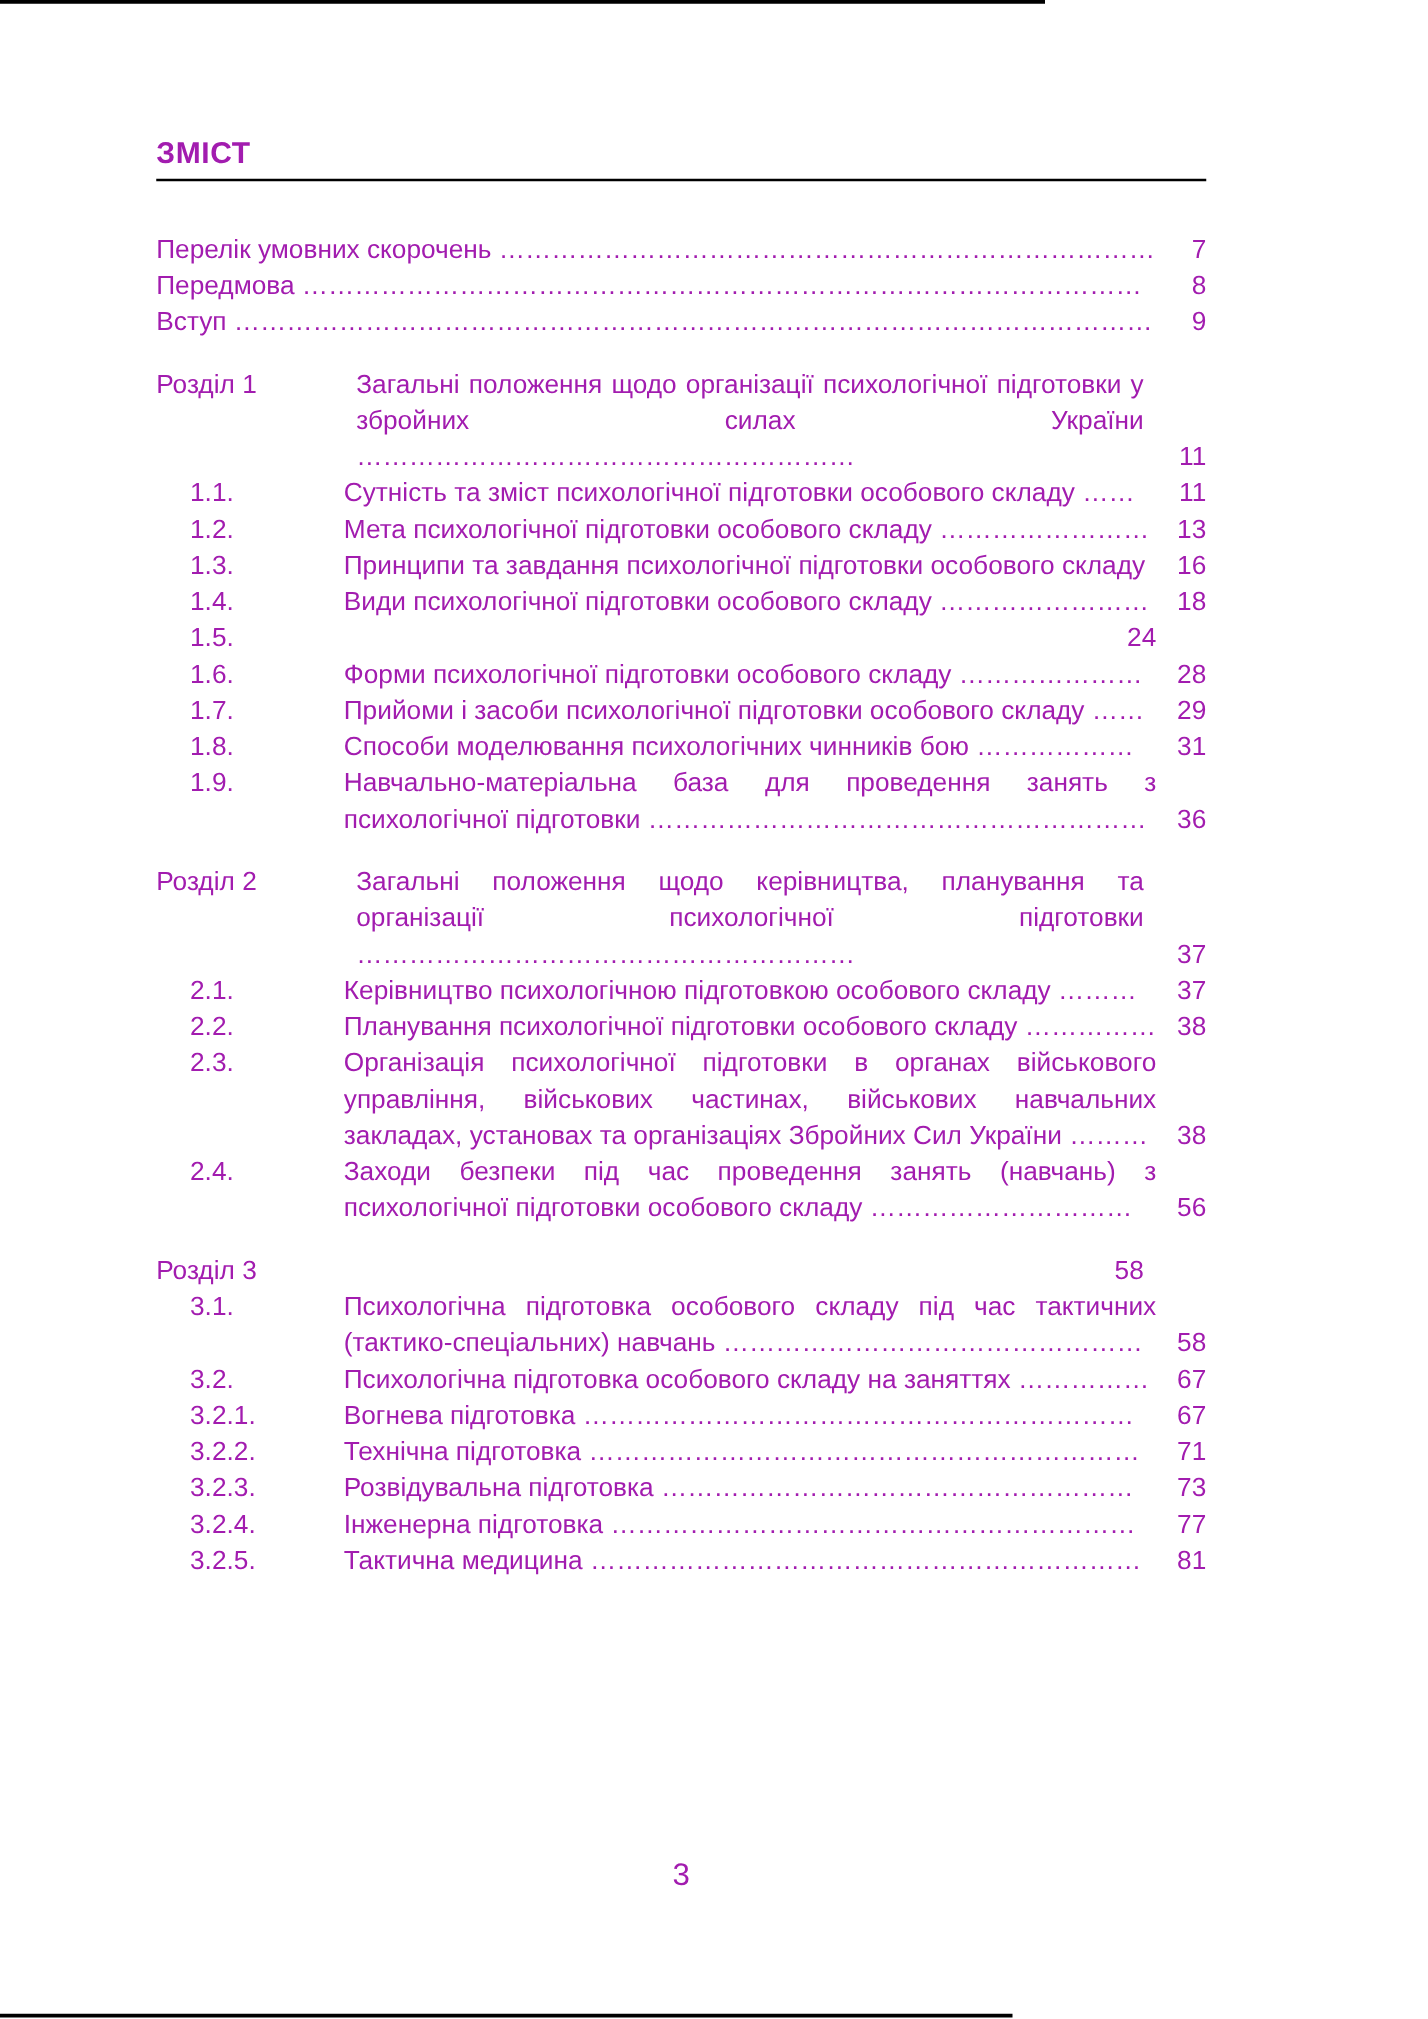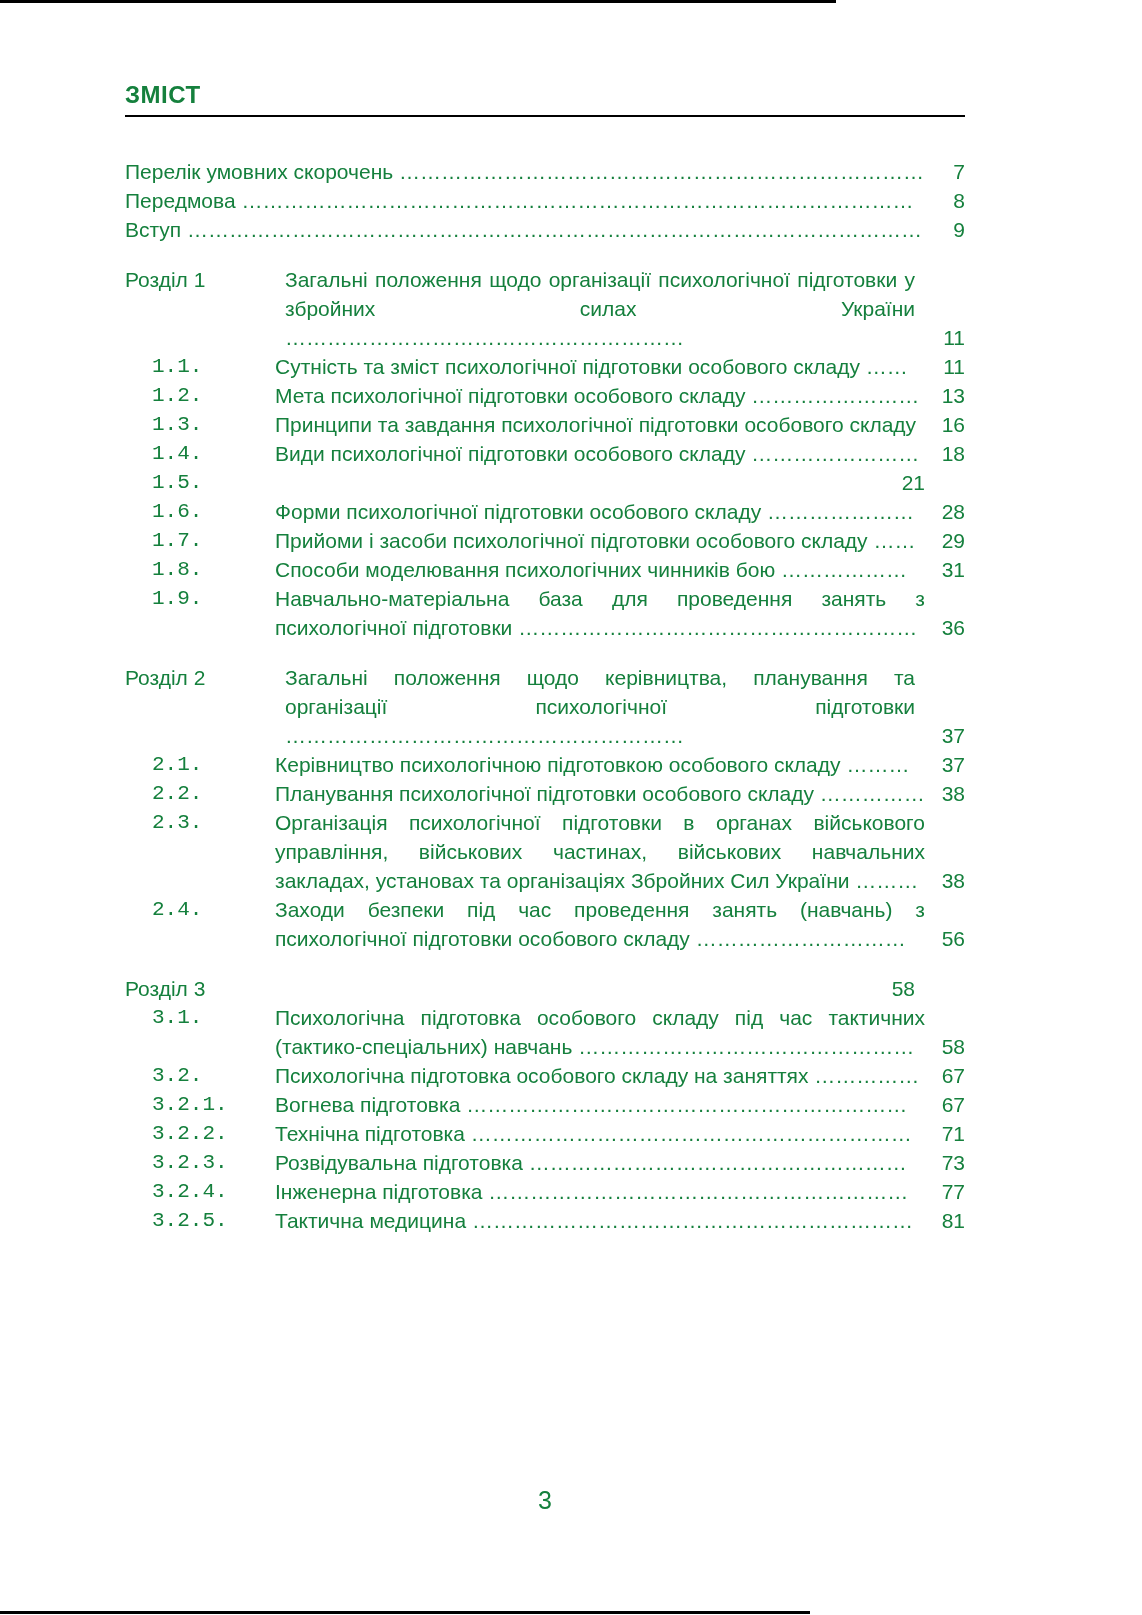--- a/index.html
+++ b/index.html
@@ -6,23 +6,23 @@
     margin: 0;
     padding: 0;
     background: #ffffff;
   }
   .page {
     position: relative;
     width: 1142px;
     height: 1615px;
     box-sizing: border-box;
     background: #ffffff;
-    color: #15803d;
+    color: #a21caf;
     font-family: "Liberation Sans", "DejaVu Sans", sans-serif;
-    padding: 80px 177px 0 125px;
+    padding: 108px 177px 0 125px;
     overflow: hidden;
   }
   
   .edge-top {
     position: absolute;
     top: 0; left: 0;
     width: 836px; height: 3px;
     background: #000;
   }
   .edge-bottom {
@@ -58,21 +58,20 @@
   .row.gap {
     margin-top: 21px;
     gap: 10px;
   }
   .row .label {
     align-self: start;
     white-space: nowrap;
   }
   .row.item .label {
     padding-left: 27px;
-    font-family: Liberation Mono, monospace;
   }
   .row .ttl {
     text-align: justify;
     overflow: hidden;
   }
   .row .dots {
     white-space: nowrap;
   }
   .row .page-num {
     align-self: end;
@@ -132,21 +131,21 @@
         <div class="ttl"><span class="t">Принципи та завдання психологічної підготовки особового складу</span> <span class="dots"></span></div>
         <div class="page-num">16</div>
       </div>
       <div class="row item">
         <div class="label">1.4.</div>
         <div class="ttl"><span class="t">Види психологічної підготовки особового складу</span> <span class="dots">……………………</span></div>
         <div class="page-num">18</div>
       </div>
       <div class="row item">
         <div class="label">1.5.</div>
-        <div class="page-num">21</div>
+        <div class="page-num">24</div>
       </div>
       <div class="row item">
         <div class="label">1.6.</div>
         <div class="ttl"><span class="t">Форми психологічної підготовки особового складу</span> <span class="dots">…………………</span></div>
         <div class="page-num">28</div>
       </div>
       <div class="row item">
         <div class="label">1.7.</div>
         <div class="ttl"><span class="t">Прийоми і засоби психологічної підготовки особового складу</span> <span class="dots">……</span></div>
         <div class="page-num">29</div>

